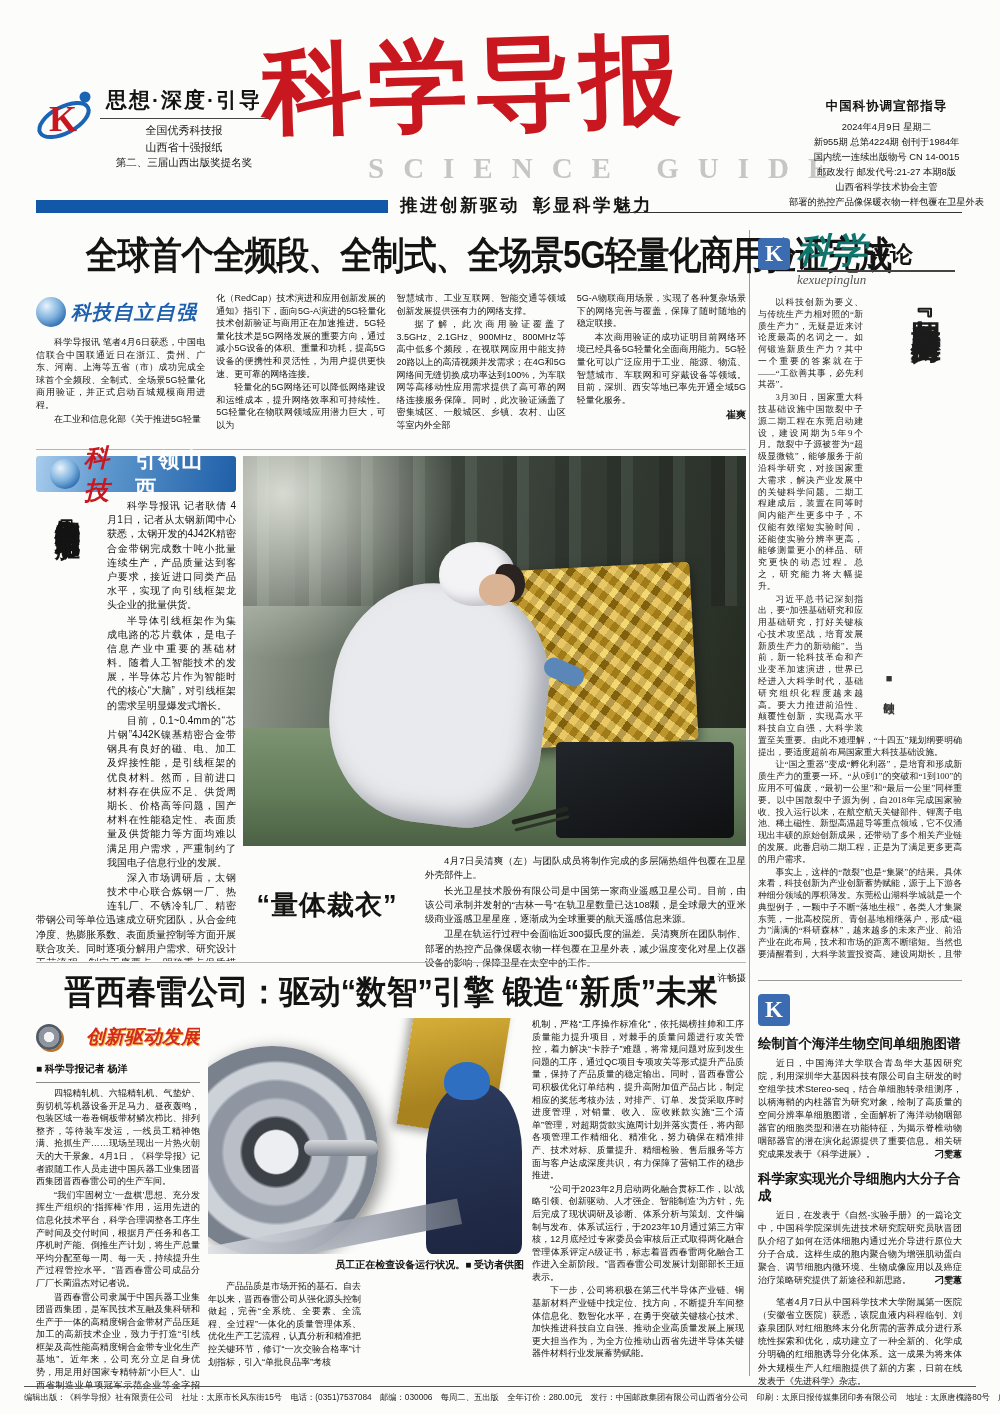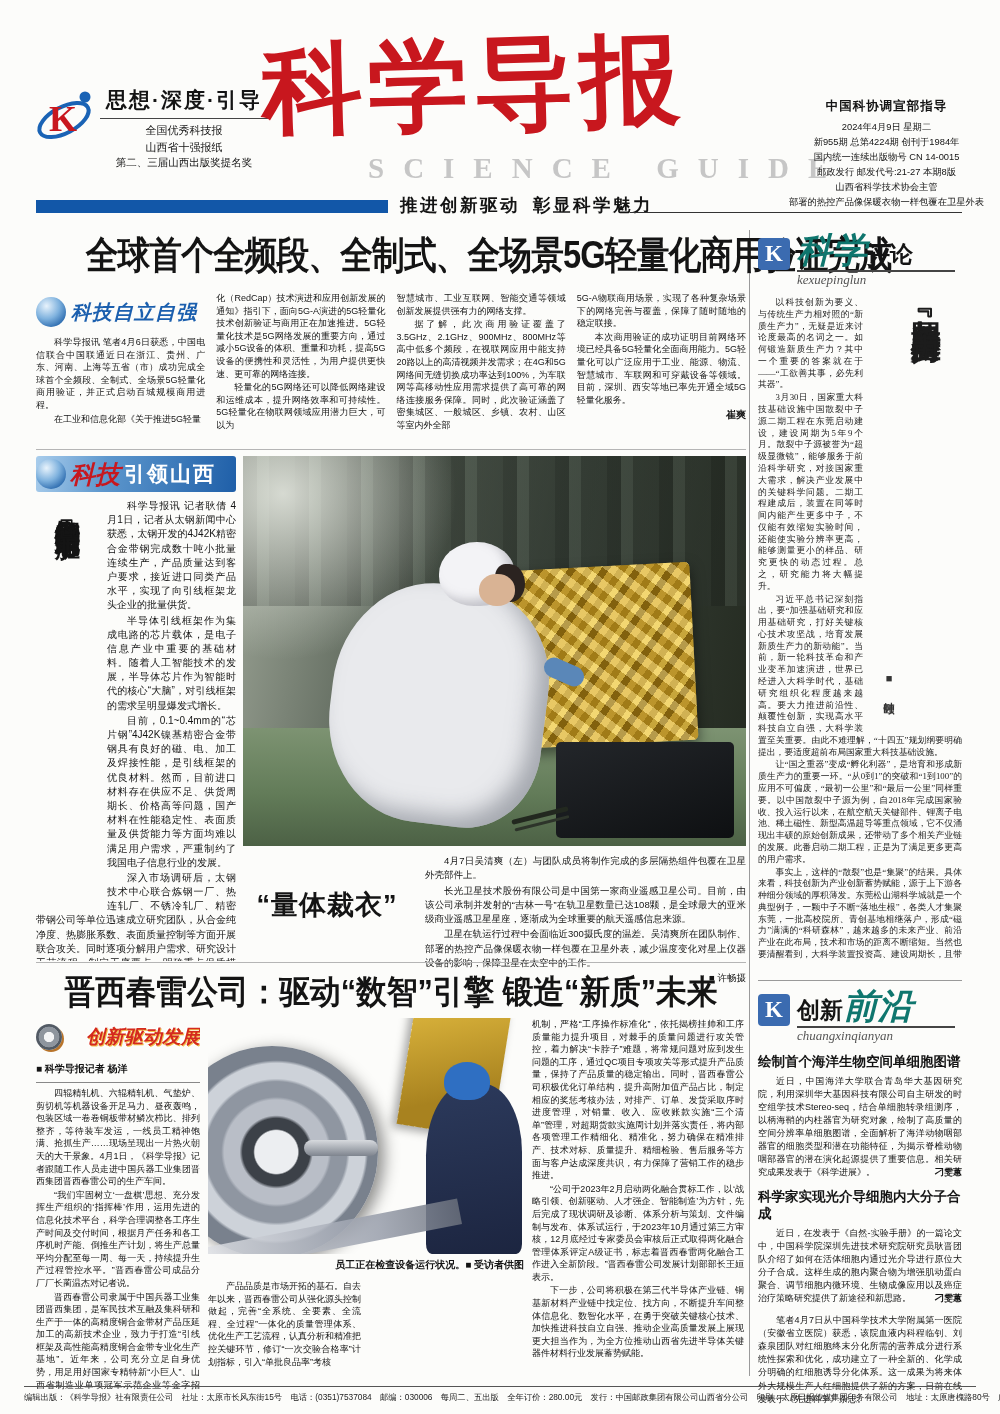--- a/index.html
+++ b/index.html
@@ -39,21 +39,21 @@
   .lead-col{width:170px;}
   .sec-logo1{display:flex;align-items:center;gap:5px;height:40px;margin-bottom:4px;}
   .sec-logo1 span{font-size:20px;font-weight:900;font-style:italic;color:#1b5fae;
                   font-family:"Liberation Serif",serif;letter-spacing:1px;}
   .globe{width:30px;height:30px;border-radius:50%;flex:0 0 auto;
          background:radial-gradient(circle at 35% 30%,#e8f3fc,#7fb2de 45%,#2a69ad 80%,#174d85);}
   .byline-r{text-align:right;font-weight:700;font-size:10px;margin-top:2px;}
 
   
   .taigang{left:36px;top:456px;width:200px;}
-  .tg-banner{height:36px;border-radius:3px;display:flex;align-items:center;gap:4px;padding:0 0;
+  .tg-banner{height:36px;border-radius:3px;display:flex;align-items:center;gap:4px;padding:0 14px;
              background:linear-gradient(100deg,#a9cdec 0%,#5d97cd 35%,#1f5fa8 100%);}
   .tg-banner .script{font-size:25px;font-weight:900;font-style:italic;color:#c8171e;
                      font-family:"Liberation Serif",serif;}
   .tg-banner .rest{font-size:21px;font-weight:900;color:#fff;letter-spacing:2px;}
   .tg-body{margin-top:7px;height:462px;overflow:hidden;font-size:10px;line-height:1.42;}
   .tg-vtitle{float:left;width:64px;height:408px;writing-mode:vertical-rl;font-size:25px;
              font-weight:900;line-height:64px;margin-right:7px;letter-spacing:1px;}
 
   
   .photo-main{left:243px;top:456px;width:503px;height:390px;overflow:hidden;
@@ -311,24 +311,20 @@
     <p class="p">让“国之重器”变成“孵化利器”，是培育和形成新质生产力的重要一环。“从0到1”的突破和“1到100”的应用不可偏废，“最初一公里”和“最后一公里”同样重要。以中国散裂中子源为例，自2018年完成国家验收、投入运行以来，在航空航天关键部件、锂离子电池、稀土磁性、新型高温超导等重点领域，它不仅涌现出丰硕的原始创新成果，还带动了多个相关产业链的发展。此番启动二期工程，正是为了满足更多更高的用户需求。</p>
     <p class="p">事实上，这样的“散裂”也是“集聚”的结果。具体来看，科技创新为产业创新蓄势赋能，源于上下游各种细分领域的厚积薄发。东莞松山湖科学城就是一个典型例子，一颗中子不断“落地生根”，各类人才集聚东莞，一批高校院所、青创基地相继落户，形成“磁力”满满的“科研森林”，越来越多的未来产业、前沿产业在此布局，技术和市场的距离不断缩短。当然也要清醒看到，大科学装置投资高、建设周期长，且带有不确定性。如何提高共享水平和使用效率，需在体制机制层面持续发力，让各个环节运行流畅、衔接紧密。</p>
 
   </div>
 </div>
 <div class="abs line3"></div>
 
 <div class="abs frontier">
   <div class="sec-head">
     <div class="k-badge">K</div>
-    <div>
-      <div class="sec-title"><span>创新</span><span class="script">前沿</span></div>
-      <div class="sec-pinyin">chuangxinqianyan</div>
-    </div>
   </div>
 
   <div class="fr-item">
     <div class="fr-title">绘制首个海洋生物空间单细胞图谱</div>
     <p class="fr-text"><span>近日，中国海洋大学联合青岛华大基因研究院，利用深圳华大基因科技有限公司自主研发的时空组学技术Stereo-seq，结合单细胞转录组测序，以柄海鞘的内柱器官为研究对象，绘制了高质量的空间分辨率单细胞图谱，全面解析了海洋动物咽部器官的细胞类型和潜在功能特征，为揭示脊椎动物咽部器官的潜在演化起源提供了重要信息。相关研究成果发表于《科学进展》。</span><b>刁雯蕙</b></p>
   </div>
   <div class="fr-item">
     <div class="fr-title">科学家实现光介导细胞内大分子合成</div>
     <p class="fr-text"><span>近日，在发表于《自然-实验手册》的一篇论文中，中国科学院深圳先进技术研究院研究员耿晋团队介绍了如何在活体细胞内通过光介导进行原位大分子合成。这样生成的胞内聚合物为增强肌动蛋白聚合、调节细胞内微环境、生物成像应用以及癌症治疗策略研究提供了新途径和新思路。</span><b>刁雯蕙</b></p>
   </div>

